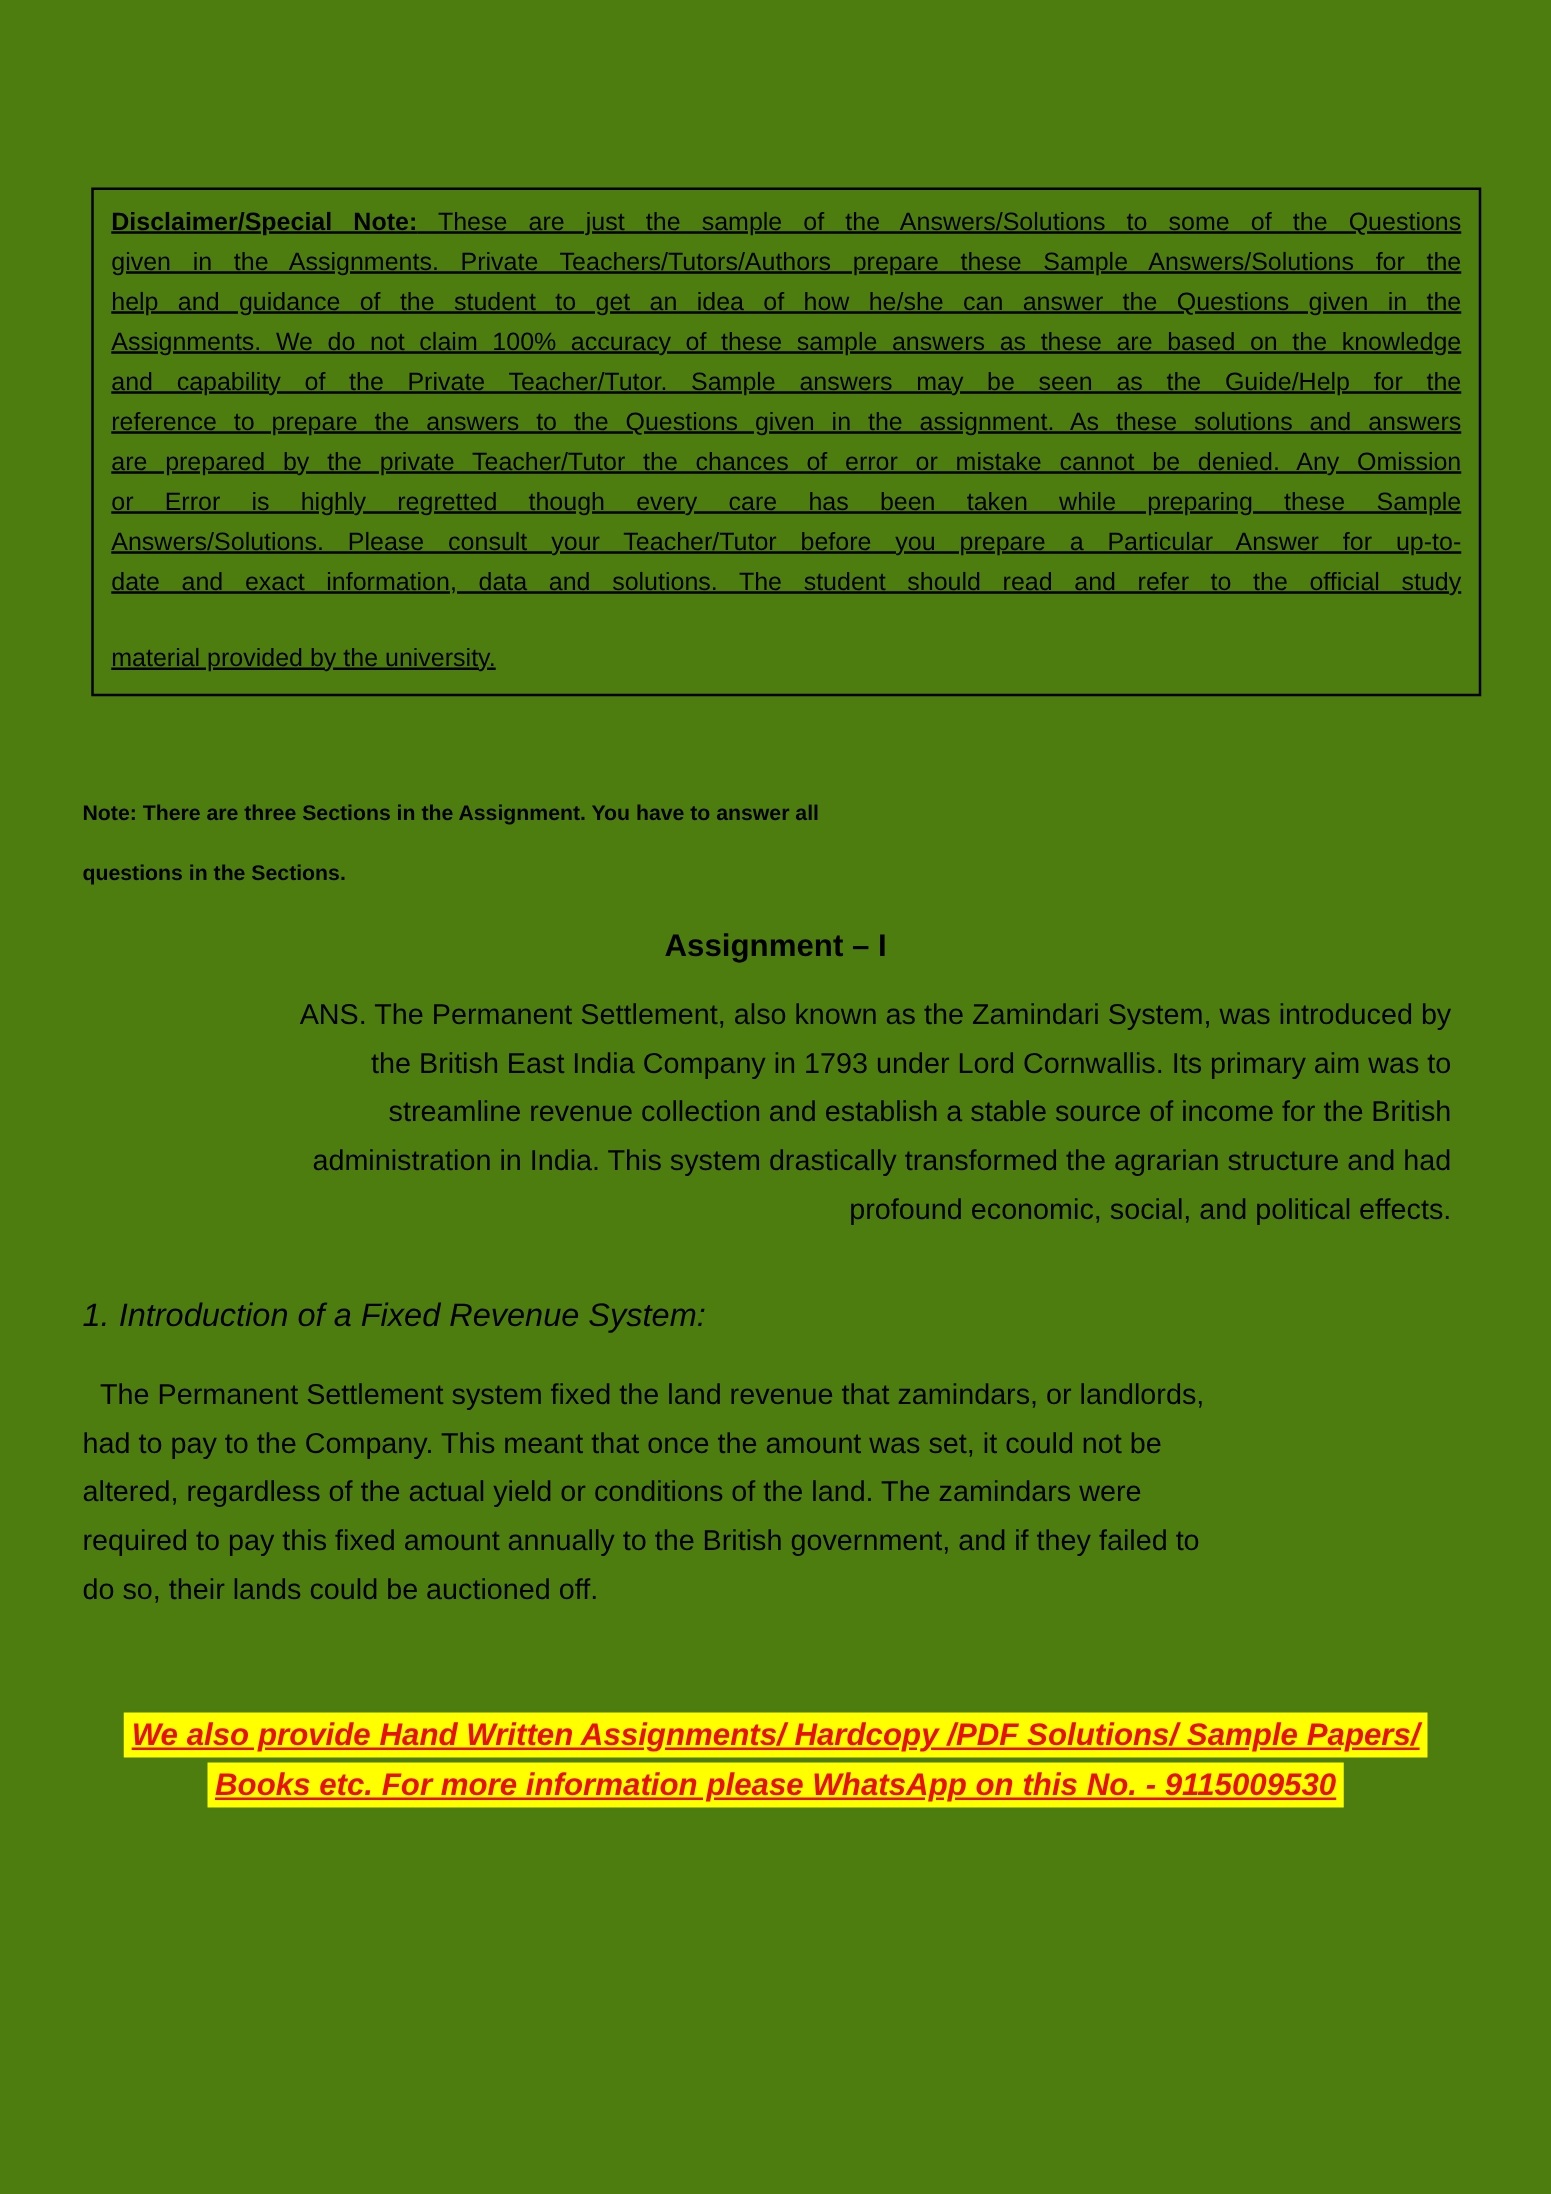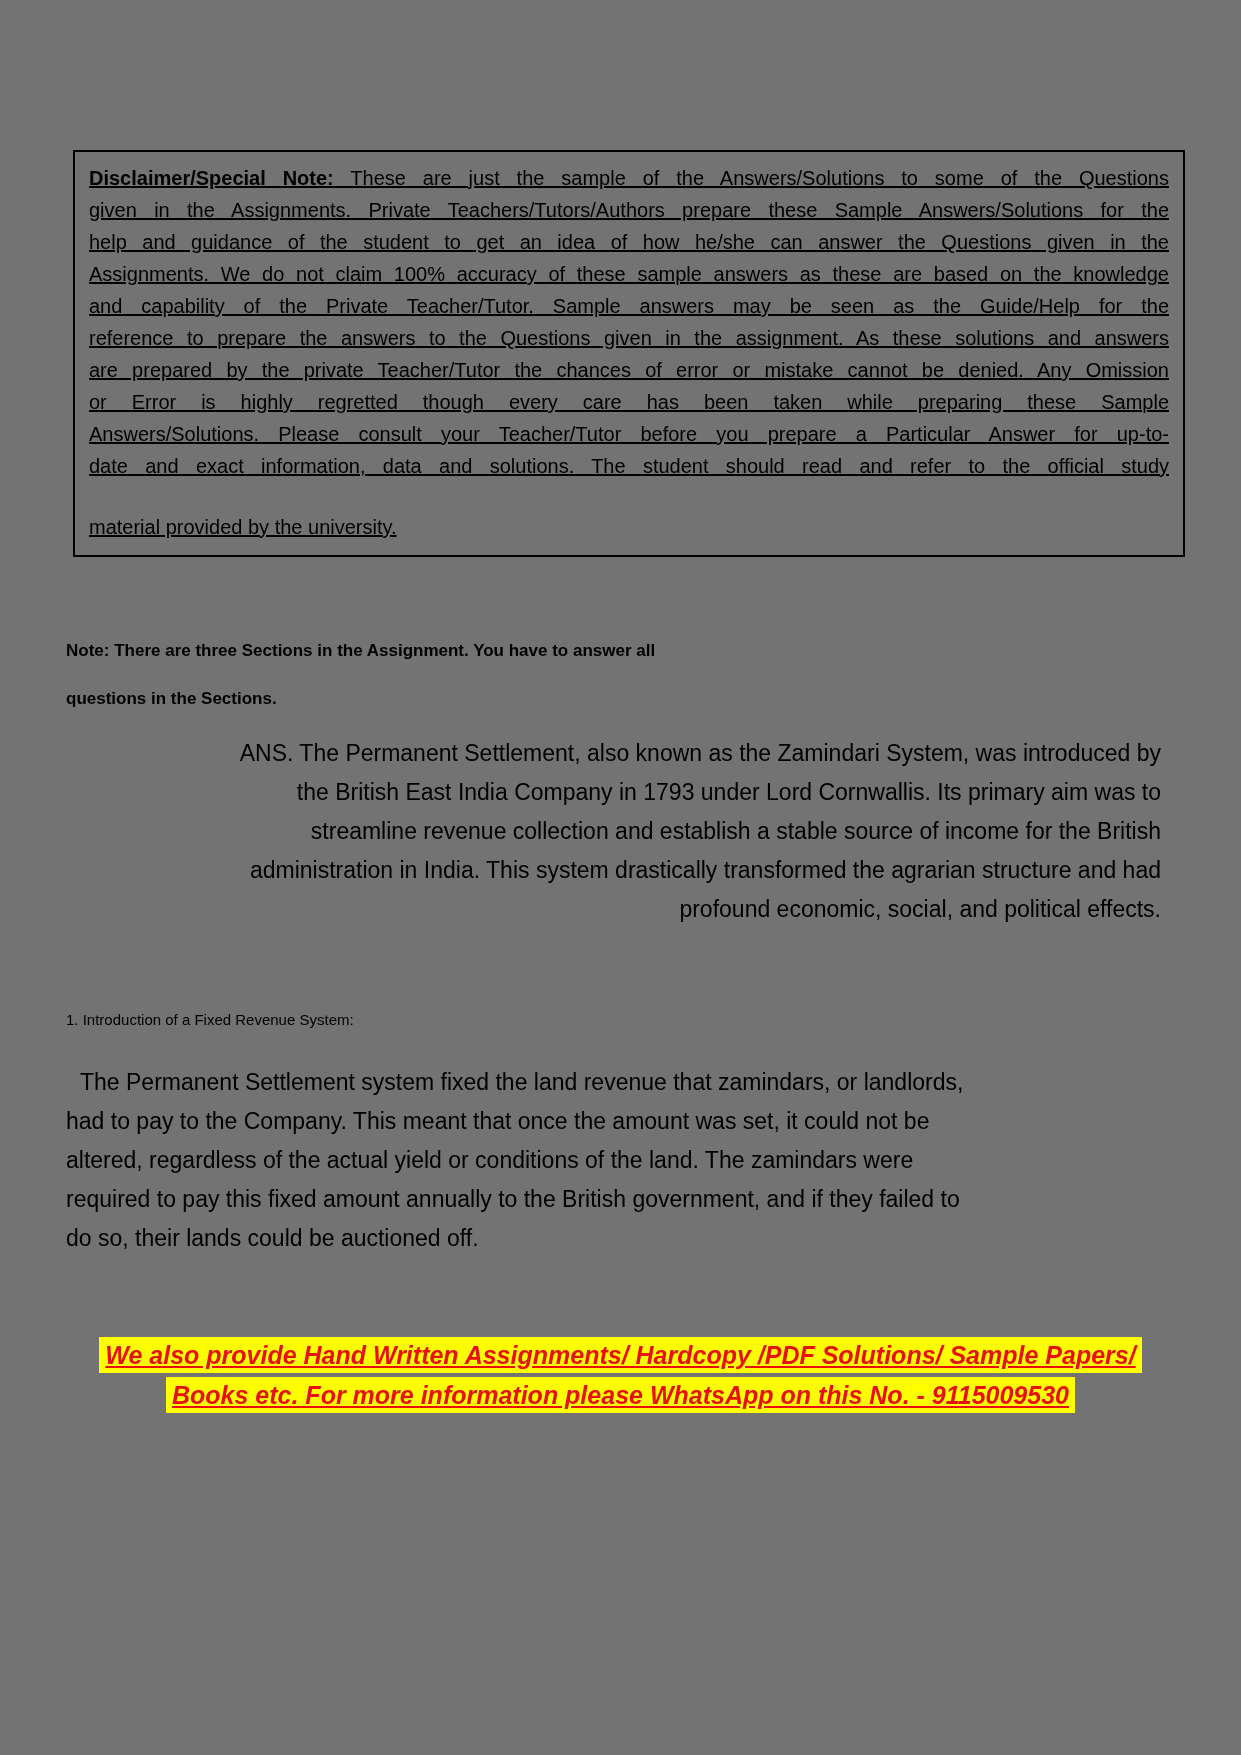--- a/index.html
+++ b/index.html
@@ -1,21 +1,21 @@
 <!DOCTYPE html>
 <html><head>
 <meta charset="utf-8">
 <style>
   * { margin: 0; padding: 0; box-sizing: border-box; }
   html, body { background: #ffffff; }
   .page {
     width: 1241px;
     height: 1755px;
     position: relative;
-    background: #737373;
+    background: #4d7c0f;
     color: #000000;
     font-family: "Liberation Sans", sans-serif;
     overflow: hidden;
   }
   .disclaimer-box {
     margin: 150px 56px 0 73px;
     border: 2px solid #000000;
     padding: 10px 14px 12px 14px;
     font-size: 20px;
     line-height: 32px;
@@ -65,23 +65,24 @@
     text-align: left;
   }
   .answer-intro { margin: 11px 80px 0 66px; text-align: right; }
   .nature-subheading {
     margin: 65px 66px 0 66px;
     font-size: 23px;
     line-height: 39px;
     text-indent: 6px;
   }
   .point-title {
-    margin: 71px 66px 0 66px;
-    font-size: 15px;
+    margin: 46px 66px 0 66px;
+    font-size: 26px;
     line-height: 39px;
+    font-style: italic;
   }
   .point-text {
     margin: 24px 80px 12px 66px;
     text-indent: 14px;
   }
   .promo-footer {
     margin-top: 77px;
     text-align: center;
     font-size: 25px;
     line-height: 40px;
@@ -113,20 +114,21 @@
 are prepared by the private Teacher/Tutor the chances of error or mistake cannot be denied. Any Omission
 or Error is highly regretted though every care has been taken while preparing these Sample
 Answers/Solutions. Please consult your Teacher/Tutor before you prepare a Particular Answer for up-to-
 date and exact information, data and solutions. The student should read and refer to the official study</span></div>
     <div class="disc-last">material provided by the university.</div>
   </div>
 
   <div class="note-heading">Note: There are three Sections in the Assignment. You have to answer all
 questions in the Sections.</div>
 
+  <div class="assignment-title">Assignment – I</div>
 
 
 
   <div class="body-para answer-intro">ANS. The Permanent Settlement, also known as the Zamindari System, was introduced by
 the British East India Company in 1793 under Lord Cornwallis. Its primary aim was to
 streamline revenue collection and establish a stable source of income for the British
 administration in India. This system drastically transformed the agrarian structure and had
 profound economic, social, and political effects.</div>
 
 

